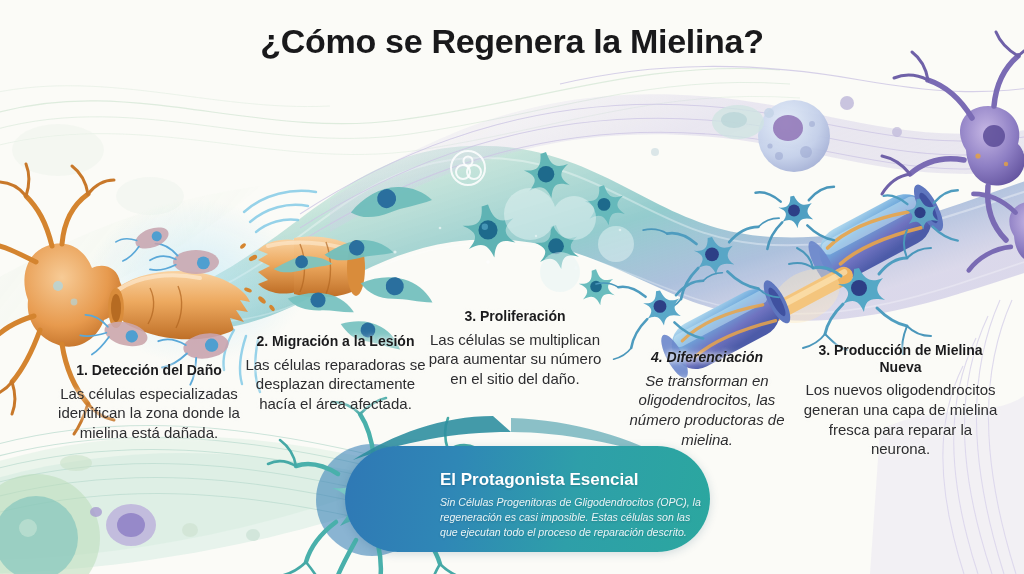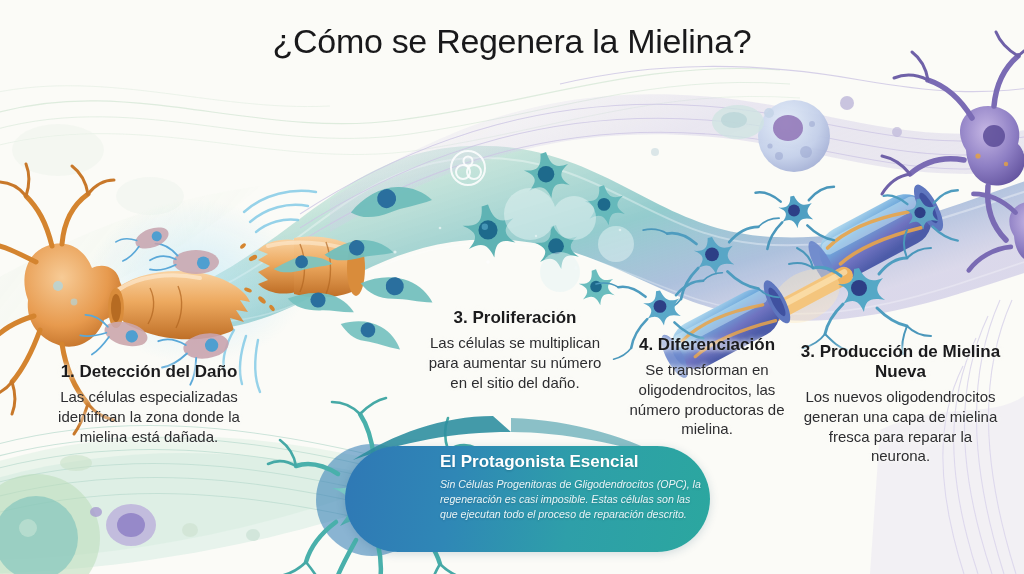--- a/index.html
+++ b/index.html
@@ -9,56 +9,56 @@
     font-family:"Liberation Sans", sans-serif;
     position:relative;
   }
   #stage{position:absolute;inset:0;}
   .bg-svg{position:absolute;inset:0;width:1024px;height:574px;}
 
   
   .title{
     position:absolute;left:0;top:22px;width:1024px;
     text-align:center;
-    font-size:34px;font-weight:normal;color:#19191b;
+    font-size:34px;font-weight:bold;color:#19191b;
     letter-spacing:-0.3px;
     z-index:30;
   }
 
   
   .step{position:absolute;z-index:28;text-align:center;}
   .step .st-h{
-    font-size:17px;font-weight:bold;color:#1b1b1d;
+    font-size:14px;font-weight:bold;color:#1b1b1d;
     line-height:1.18;margin:0 0 5px 0;
     text-shadow:0 0 4px rgba(251,251,247,.95),0 0 8px rgba(251,251,247,.8);
   }
   .step .st-b{
     font-size:15px;color:#2d2d30;line-height:1.32;
     text-shadow:0 0 4px rgba(251,251,247,.95),0 0 7px rgba(251,251,247,.8);
   }
 
   #step1{left:34px;top:362px;width:230px;}
   #step2{left:243px;top:333px;width:185px;}
   #step3{left:424px;top:308px;width:182px;}
-  #step4{left:612px;top:335px;width:190px;}
+  #step4{left:612px;top:349px;width:190px;font-style:italic;}
   #step5{left:798px;top:342px;width:205px;}
 
   
   #callout{
     position:absolute;left:345px;top:446px;width:365px;height:106px;
     border-radius:53px;
     background:linear-gradient(100deg,#2f78b5 0%,#2f87b6 30%,#2e9fa9 62%,#2ba79f 100%);
     z-index:26;
     box-shadow:0 2px 10px rgba(30,80,110,.18);
   }
   #callout-text{
     position:absolute;left:440px;top:452px;width:262px;z-index:29;
   }
   #callout-text .c-h{
-    font-size:17px;font-weight:bold;color:#ffffff;margin:0 0 5px 0;
+    font-size:17px;font-weight:bold;color:#ffffff;margin:18px 0 5px 0;
     text-shadow:0 1px 2px rgba(10,50,70,.28);
   }
   #callout-text .c-b{
     font-size:10.6px;color:#e8f4f6;line-height:1.43;
     text-shadow:0 1px 2px rgba(10,50,70,.25);
     font-style:italic;
   }
 
   
   #logo{position:absolute;left:503px;top:398px;width:150px;height:48px;z-index:31;}
@@ -596,20 +596,24 @@
     </g>
   </svg>
 
   <div class="title">¿Cómo se Regenera la Mielina?</div>
 
   <div class="step" id="step1">
     <div class="st-h">1. Detección del Daño</div>
     <div class="st-b">Las células especializadas identifican la zona donde la mielina está dañada.</div>
   </div>
 
+  <div class="step" id="step2">
+    <div class="st-h">2. Migración a la Lesión</div>
+    <div class="st-b">Las células reparadoras se desplazan directamente hacía el área afectada.</div>
+  </div>
 
   <div class="step" id="step3">
     <div class="st-h">3. Proliferación</div>
     <div class="st-b">Las células se multiplican para aumentar su número en el sitio del daño.</div>
   </div>
 
   <div class="step" id="step4">
     <div class="st-h">4. Diferenciación</div>
     <div class="st-b">Se transforman en oligodendrocitos, las número productoras de mielina.</div>
   </div>

